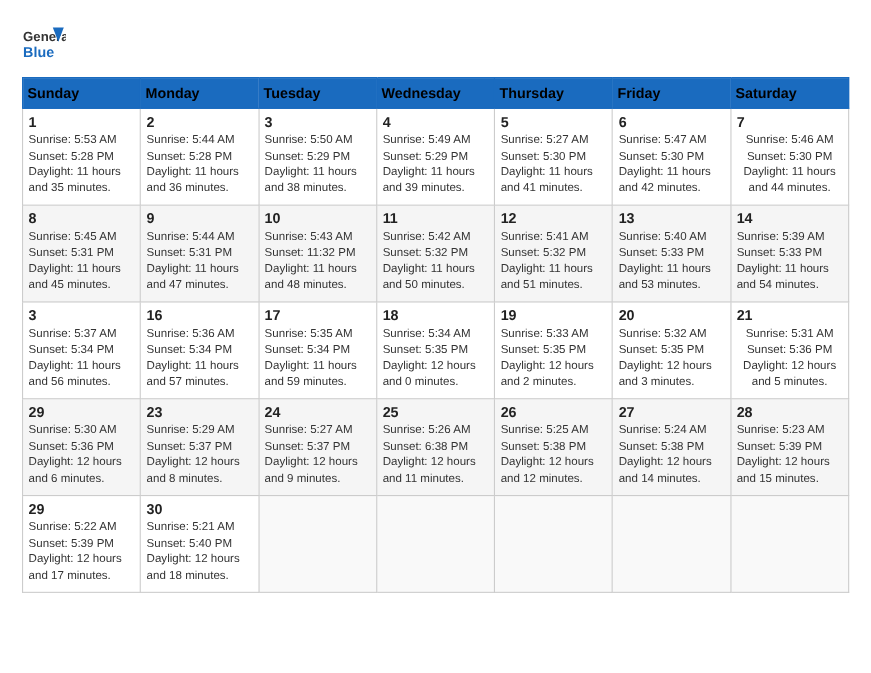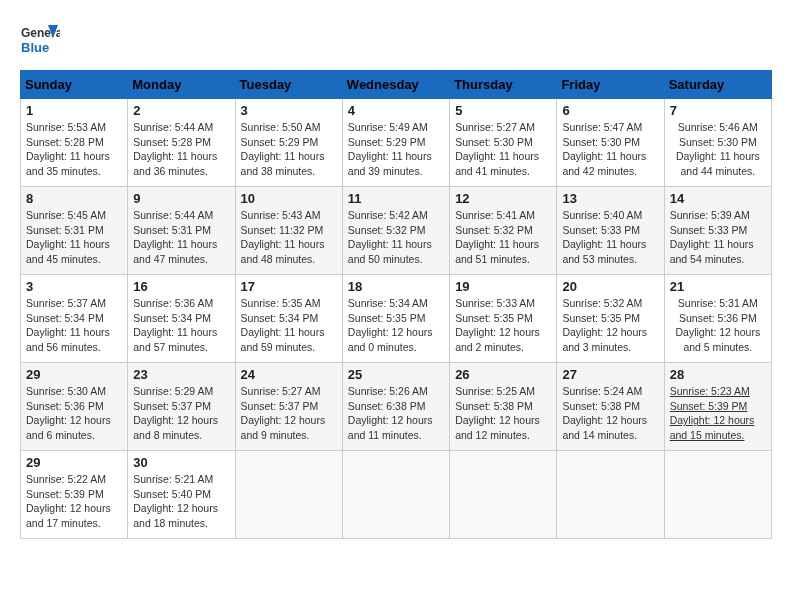--- a/index.html
+++ b/index.html
@@ -295,21 +295,21 @@
         </td>
         <td>
           <span class="day-num">27</span>
           <div class="day-info" style="white-space: pre-line;">Sunrise: 5:24 AM
 Sunset: 5:38 PM
 Daylight: 12 hours
 and 14 minutes.</div>
         </td>
         <td>
           <span class="day-num">28</span>
-          <div class="day-info" style="white-space: pre-line; text-decoration: underline;">Sunrise: 5:23 AM
+          <div class="day-info" style="white-space: pre-line;">Sunrise: 5:23 AM
 Sunset: 5:39 PM
 Daylight: 12 hours
 and 15 minutes.</div>
         </td>
       </tr>
       <tr>
         <td>
           <span class="day-num">29</span>
           <div class="day-info" style="white-space: pre-line;">Sunrise: 5:22 AM
 Sunset: 5:39 PM

